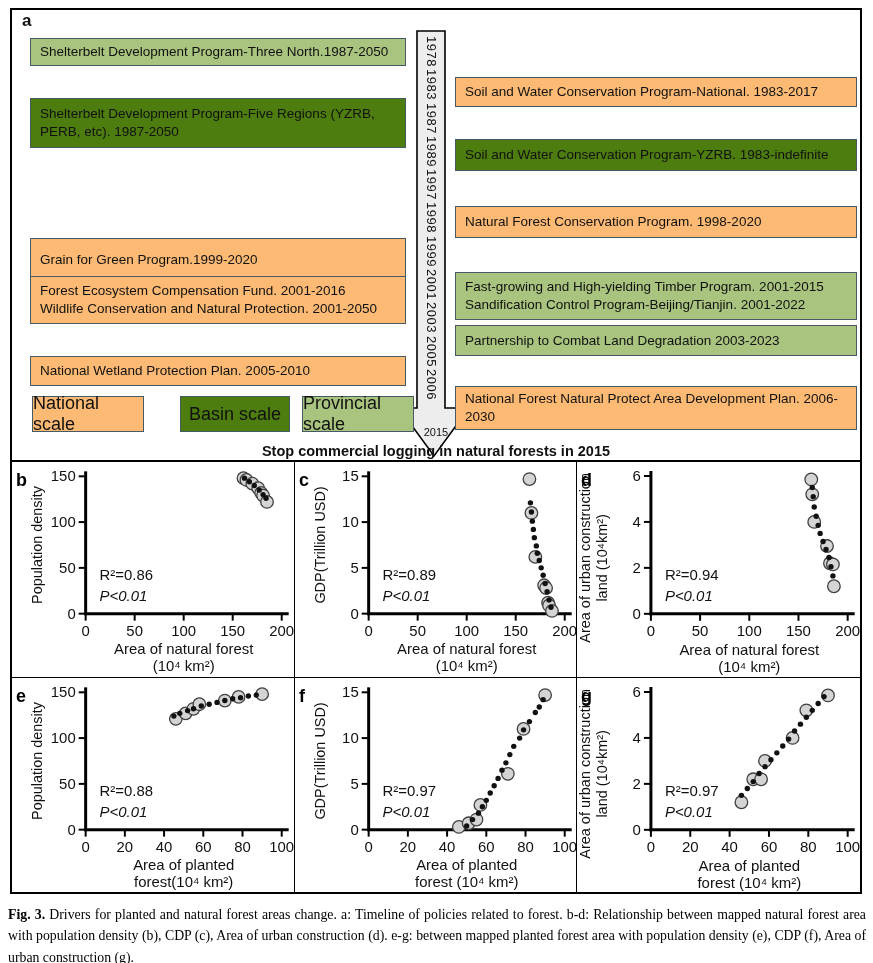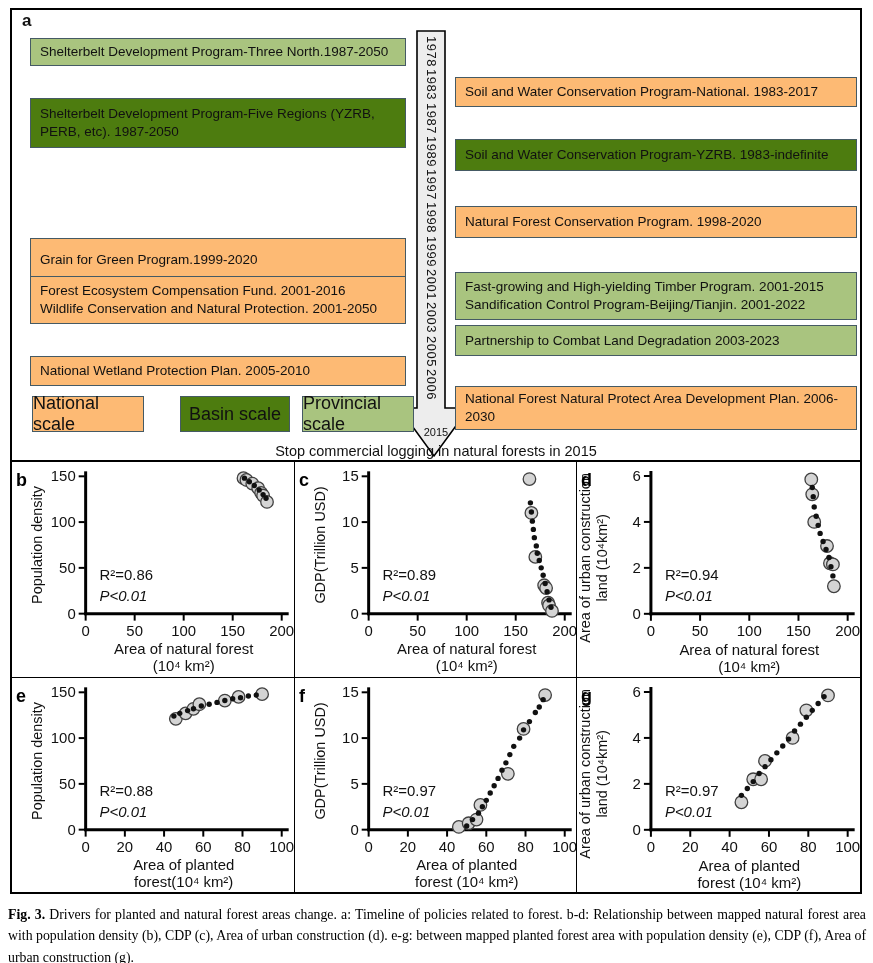--- a/index.html
+++ b/index.html
@@ -17,21 +17,21 @@
   .rb3{top:262px;height:48px}.rb4{top:315px;height:31px}.rb5{top:376px;height:44px}
   .legend-box{position:absolute;height:36px;display:flex;align-items:center;justify-content:center;
         border:1.6px solid #455a64;font-size:18px;box-sizing:border-box;z-index:2;}
   .lg0{left:20px;top:386px;width:112px}.lg1{left:168px;top:386px;width:110px}.lg2{left:290px;top:386px;width:112px}
   .timeline{position:absolute;left:386px;top:20px;width:76px;height:428px;z-index:1;}
   .timeline svg{position:absolute;left:0;top:0;width:76px;height:428px;}
   .tl-years{position:absolute;left:19px;top:6px;width:28px;height:364px;display:flex;flex-direction:column;
         justify-content:space-between;align-items:center;}
   .tl-year{writing-mode:vertical-rl;font-size:13px;letter-spacing:.5px;color:#111;}
   .tl-end{position:absolute;left:0;top:396px;width:100%;text-align:center;font-size:11px;}
-  .stop-note{position:absolute;left:0;bottom:1px;width:100%;text-align:center;font-weight:normal;font-size:14.5px;z-index:2;}
+  .stop-note{position:absolute;left:0;bottom:1px;width:100%;text-align:center;font-weight:bold;font-size:14.5px;z-index:2;}
   .charts{position:absolute;left:10px;top:460px;width:852px;height:434px;border:2px solid #000;box-sizing:border-box;
         display:grid;grid-template-columns:1fr 1fr 1fr;grid-template-rows:1fr 1fr;background:#fff;}
   .cell{box-sizing:border-box;position:relative;}
   .cell:nth-child(1),.cell:nth-child(2),.cell:nth-child(4),.cell:nth-child(5){border-right:1.5px solid #000;}
   .cell:nth-child(1),.cell:nth-child(2),.cell:nth-child(3){border-bottom:1.5px solid #000;}
   .cell svg{width:100%;height:100%;display:block;font-family:"Liberation Sans",sans-serif;}
   .caption{position:absolute;left:8px;top:904px;width:858px;font-family:"Liberation Serif",serif;
         font-size:13.8px;line-height:1.55;text-align:justify;color:#000;}
 </style>
 </head>

